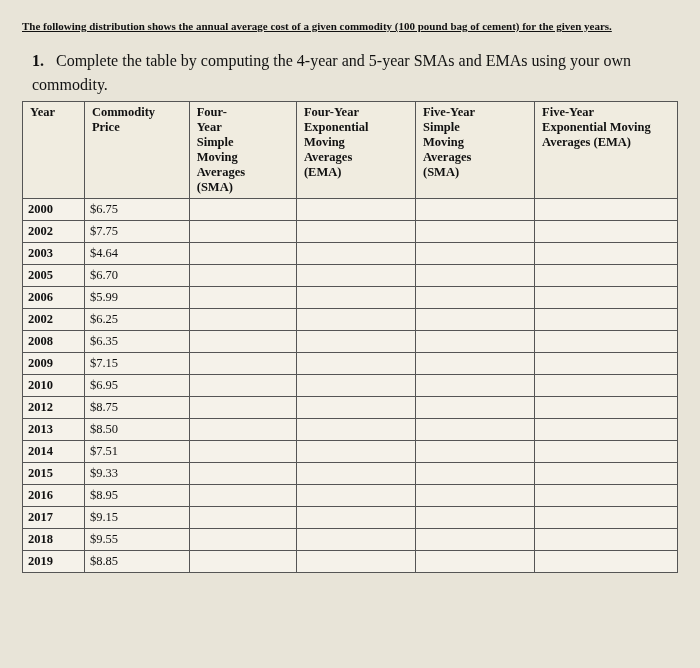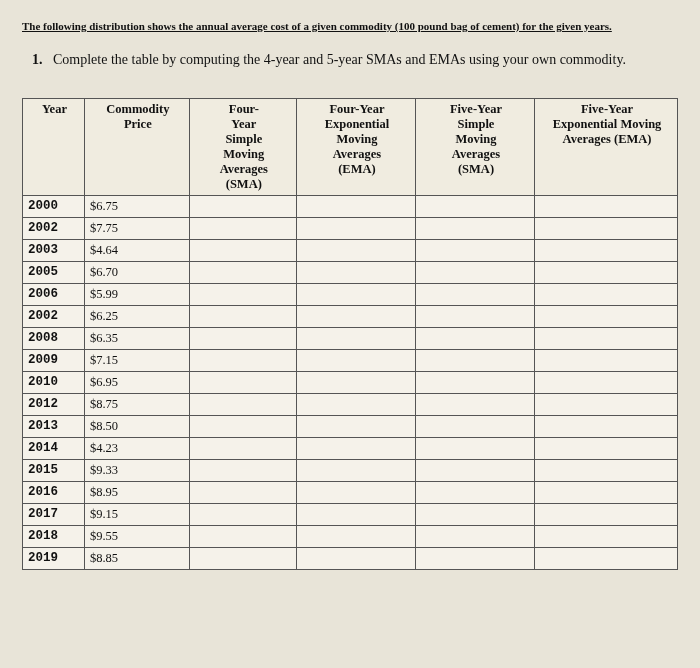--- a/index.html
+++ b/index.html
@@ -12,50 +12,49 @@
       min-height: 668px;
       color: #111;
     }
     .intro-text {
       font-size: 11px;
       line-height: 1.5;
       margin-bottom: 14px;
       text-decoration: underline;
     }
     .question {
-      font-size: 14px;
+      font-size: 16px;
       line-height: 1.5;
-      margin-bottom: 28px;
+      margin-bottom: 4px;
       margin-left: 10px;
     }
     .question span {
       font-weight: bold;
     }
     table {
       border-collapse: collapse;
       width: 100%;
       background: #f5f2ea;
     }
     th, td {
       border: 1px solid #555;
       padding: 3px 5px;
       vertical-align: top;
       font-size: 12.5px;
     }
     th {
       font-weight: bold;
       vertical-align: top;
-      text-align: center;
+      text-align: left;
       background: #f5f2ea;
       padding-left: 7px;
     }
     td.year-col {
       font-weight: bold;
       width: 52px;
-      font-family: Liberation Mono, monospace;
     }
     td.price-col {
       width: 88px;
     }
     td.sma4-col { width: 90px; }
     td.ema4-col { width: 100px; }
     td.sma5-col { width: 100px; }
     td.ema5-col { width: 120px; }
     .header-row th {
       background: #f0ece0;
@@ -168,21 +167,21 @@
       <tr>
     <td class="year-col">2013</td>
     <td class="price-col">$8.50</td>
     <td class="sma4-col"></td>
     <td class="ema4-col"></td>
     <td class="sma5-col"></td>
     <td class="ema5-col"></td>
   </tr>
       <tr>
     <td class="year-col">2014</td>
-    <td class="price-col">$4.23</td>
+    <td class="price-col">$7.51</td>
     <td class="sma4-col"></td>
     <td class="ema4-col"></td>
     <td class="sma5-col"></td>
     <td class="ema5-col"></td>
   </tr>
       <tr>
     <td class="year-col">2015</td>
     <td class="price-col">$9.33</td>
     <td class="sma4-col"></td>
     <td class="ema4-col"></td>

